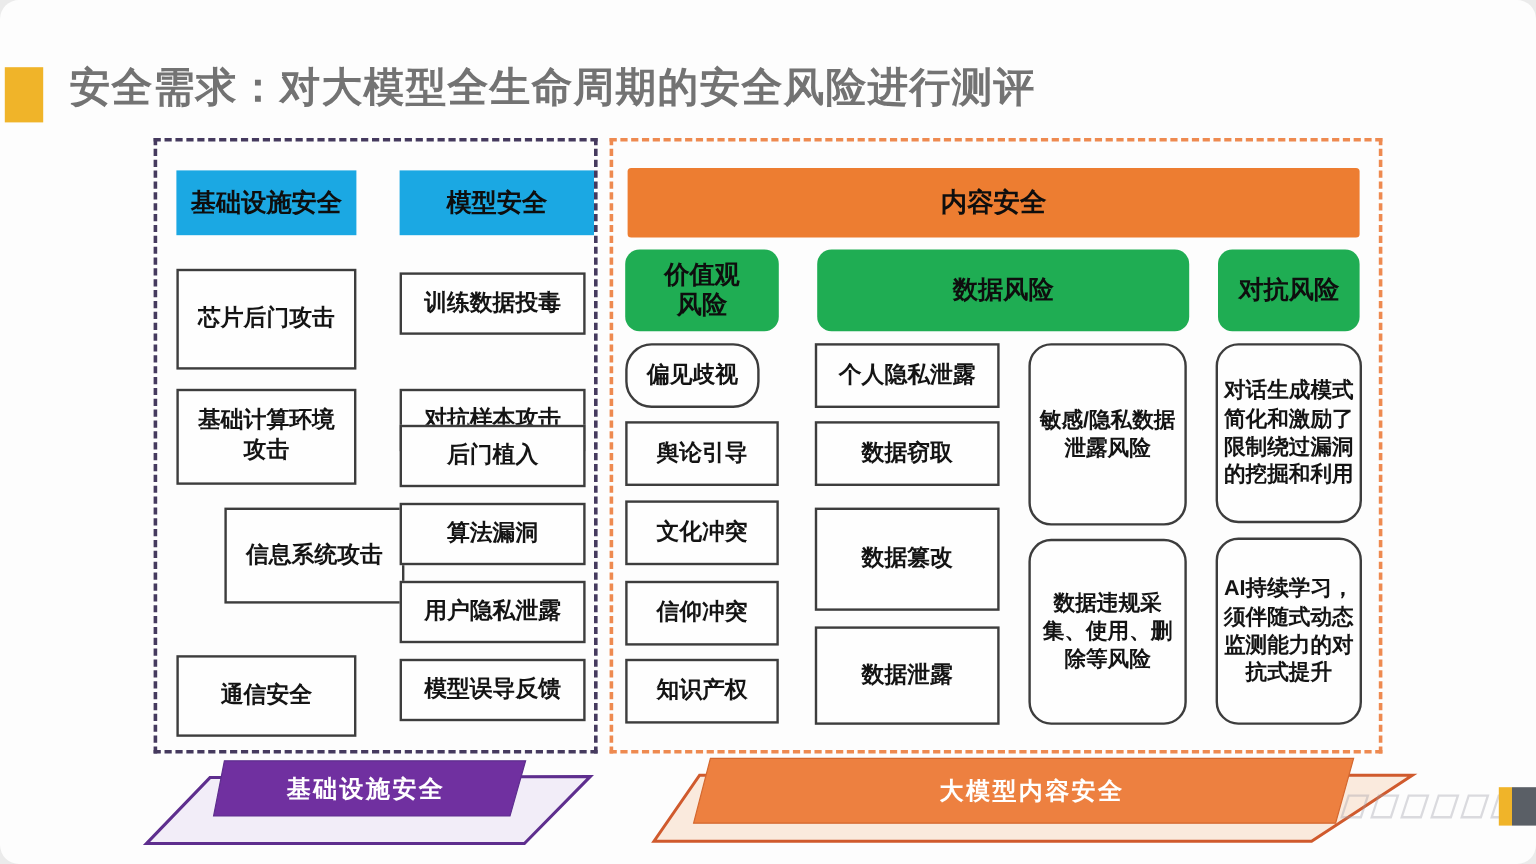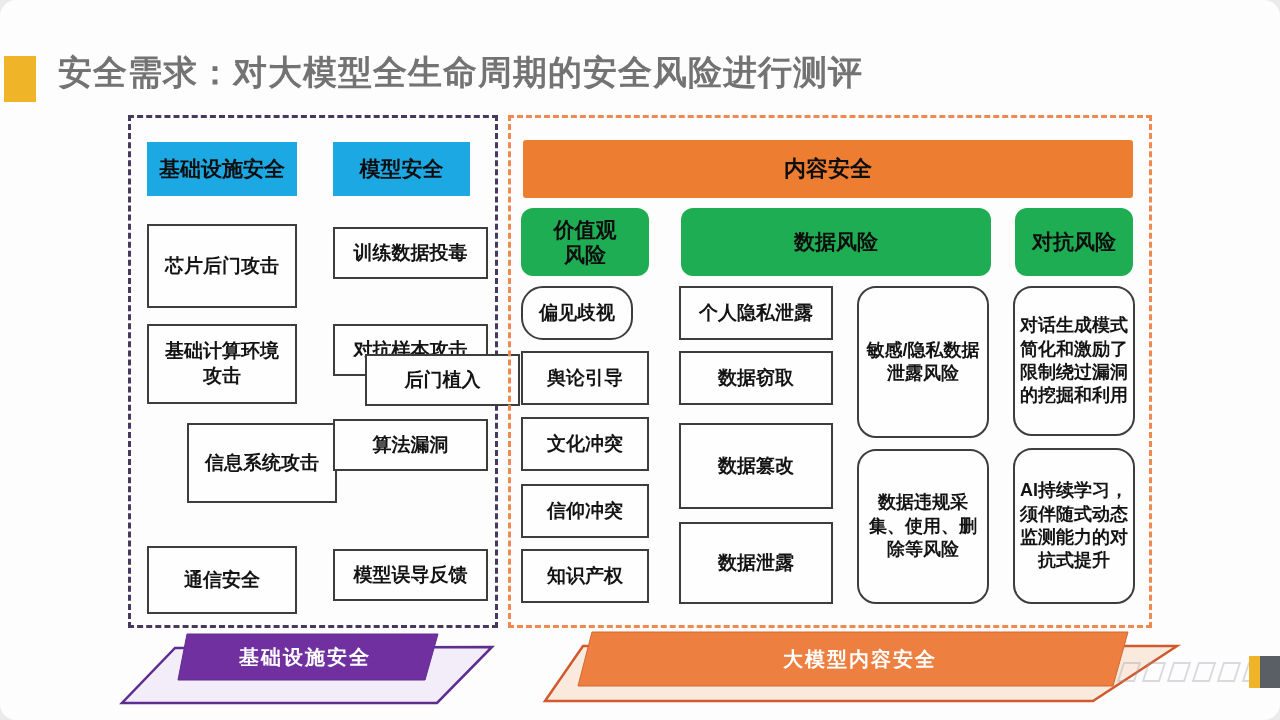--- a/index.html
+++ b/index.html
@@ -67,25 +67,26 @@
   <div class="page-title">安全需求：对大模型全生命周期的安全风险进行测评</div>
 
   <div class="panel panel-infra">
 
     <div class="hdr hdr-blue" style="left:16px;top:24px;width:150px;">基础设施安全</div>
     <div class="wbox" style="left:16px;top:106px;width:150px;height:84px;padding:2px 14px;">芯片后门攻击</div>
     <div class="wbox" style="left:16px;top:206px;width:150px;height:80px;padding:2px 14px;">基础计算环境攻击</div>
     <div class="wbox" style="left:16px;top:305px;width:150px;height:80px;padding:2px 14px;margin-left:40px;">信息系统攻击</div>
     <div class="wbox" style="left:16px;top:412px;width:150px;height:68px;padding:2px 14px;margin-top:16px;">通信安全</div>
 
-    <div class="hdr hdr-blue" style="left:202px;top:24px;width:137px;">模型安全</div>
+    <div class="hdr hdr-blue" style="left:202px;top:24px;width:162px;">模型安全</div>
     <div class="wbox" style="left:202px;top:109px;width:155px;height:52px;">训练数据投毒</div>
     <div class="wbox" style="left:202px;top:172px;width:155px;height:52px;margin-top:34px;">对抗样本攻击</div>
-    <div class="wbox" style="left:202px;top:236px;width:155px;height:52px;margin-left:32px;">后门植入</div>
+    <div class="wbox" style="left:202px;top:236px;width:155px;height:52px;">后门植入</div>
     <div class="wbox" style="left:202px;top:301px;width:155px;height:52px;">算法漏洞</div>
+    <div class="wbox" style="left:202px;top:366px;width:155px;height:52px;">用户隐私泄露</div>
     <div class="wbox" style="left:202px;top:431px;width:155px;height:52px;">模型误导反馈</div>
   </div>
 
   <div class="panel panel-content">
     <div class="hdr hdr-orange" style="left:12px;top:22px;width:610px;">内容安全</div>
 
     <div class="hdr hdr-green" style="left:10px;top:90px;width:128px;padding:0 26px;box-sizing:border-box;">价值观风险</div>
     <div class="hdr hdr-green" style="left:170px;top:90px;width:310px;">数据风险</div>
     <div class="hdr hdr-green" style="left:504px;top:90px;width:118px;">对抗风险</div>
 

